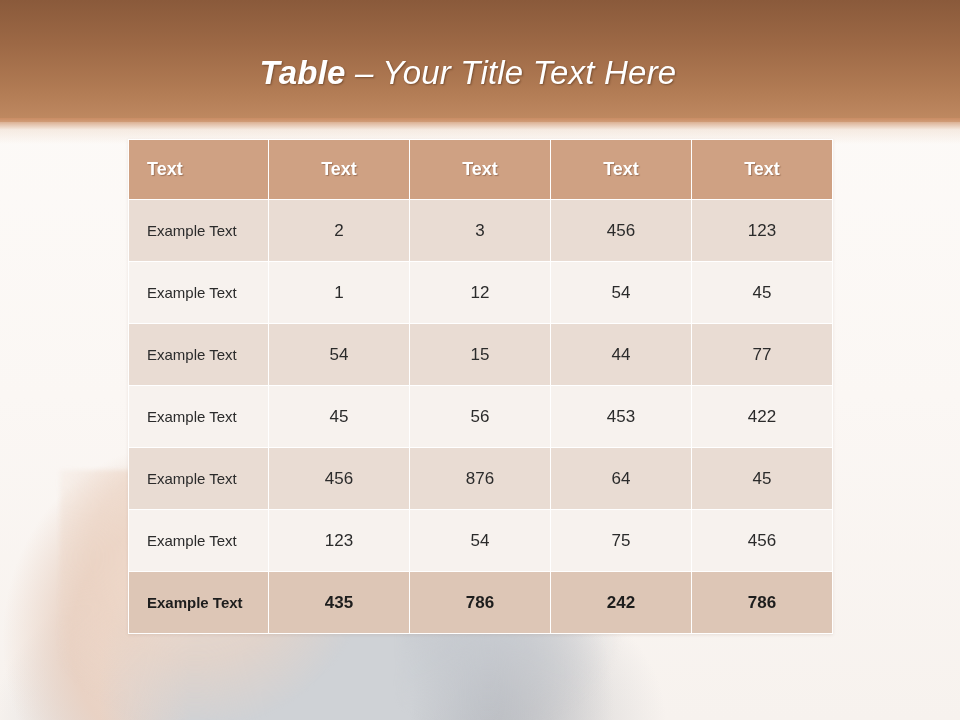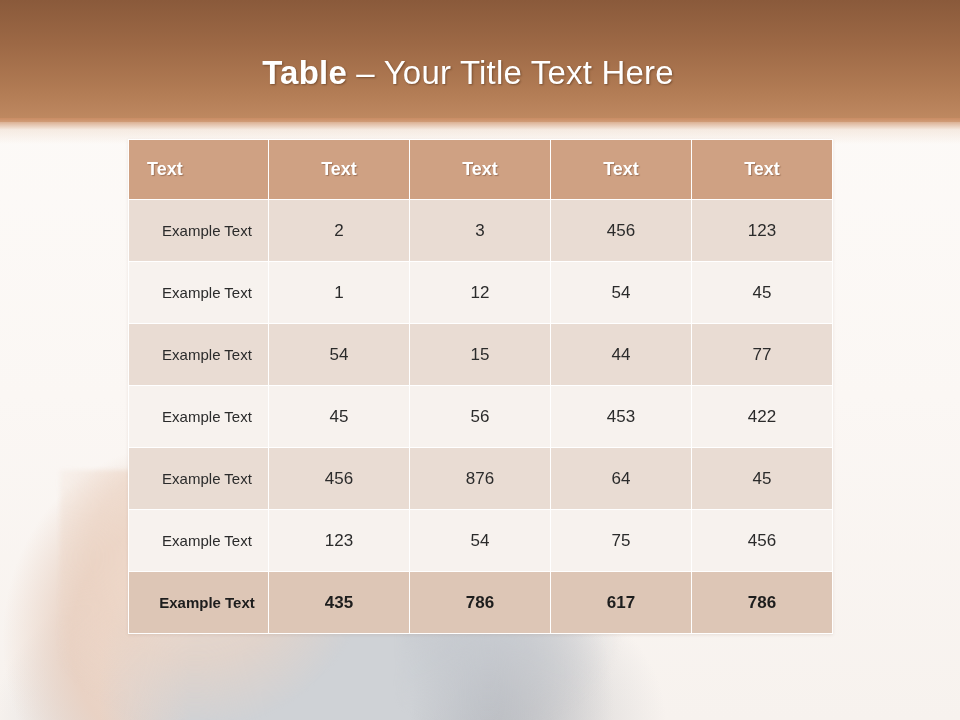--- a/index.html
+++ b/index.html
@@ -71,20 +71,21 @@
     left: 0;
     top: 52px;
     width: 936px;
     text-align: center;
     color: #ffffff;
     font-size: 33px;
     line-height: 42px;
     letter-spacing: 0.2px;
     text-shadow: 1px 1px 2px rgba(60,30,10,0.45);
     white-space: nowrap;
+    font-style: italic;
   }
   .title .strong {
     font-weight: bold;
   }
   .title .light {
     font-weight: normal;
   }
   
   .table-wrap {
     position: absolute;
@@ -119,21 +120,21 @@
     padding-left: 18px;
   }
   table.data td {
     height: 59px;
     font-size: 17px;
     color: #2b2b2b;
     text-align: center;
     border: 1px solid #ffffff;
   }
   table.data td.first {
-    text-align: center;
+    text-align: left;
     padding-left: 18px;
     font-size: 15px;
   }
   tr.odd td { background: #e9dcd3; }
   tr.even td { background: #f7f2ee; }
   tr.total td {
     background: #ddc6b6;
     font-weight: bold;
     color: #1d1d1d;
   }
@@ -213,20 +214,20 @@
           <td class="first">Example Text</td>
           <td>123</td>
           <td>54</td>
           <td>75</td>
           <td>456</td>
         </tr>
         <tr class="total">
           <td class="first">Example Text</td>
           <td>435</td>
           <td>786</td>
-          <td>617</td>
+          <td>242</td>
           <td>786</td>
         </tr>
       </tbody>
     </table>
   </div>
 
 </div>
 
 </body></html>

